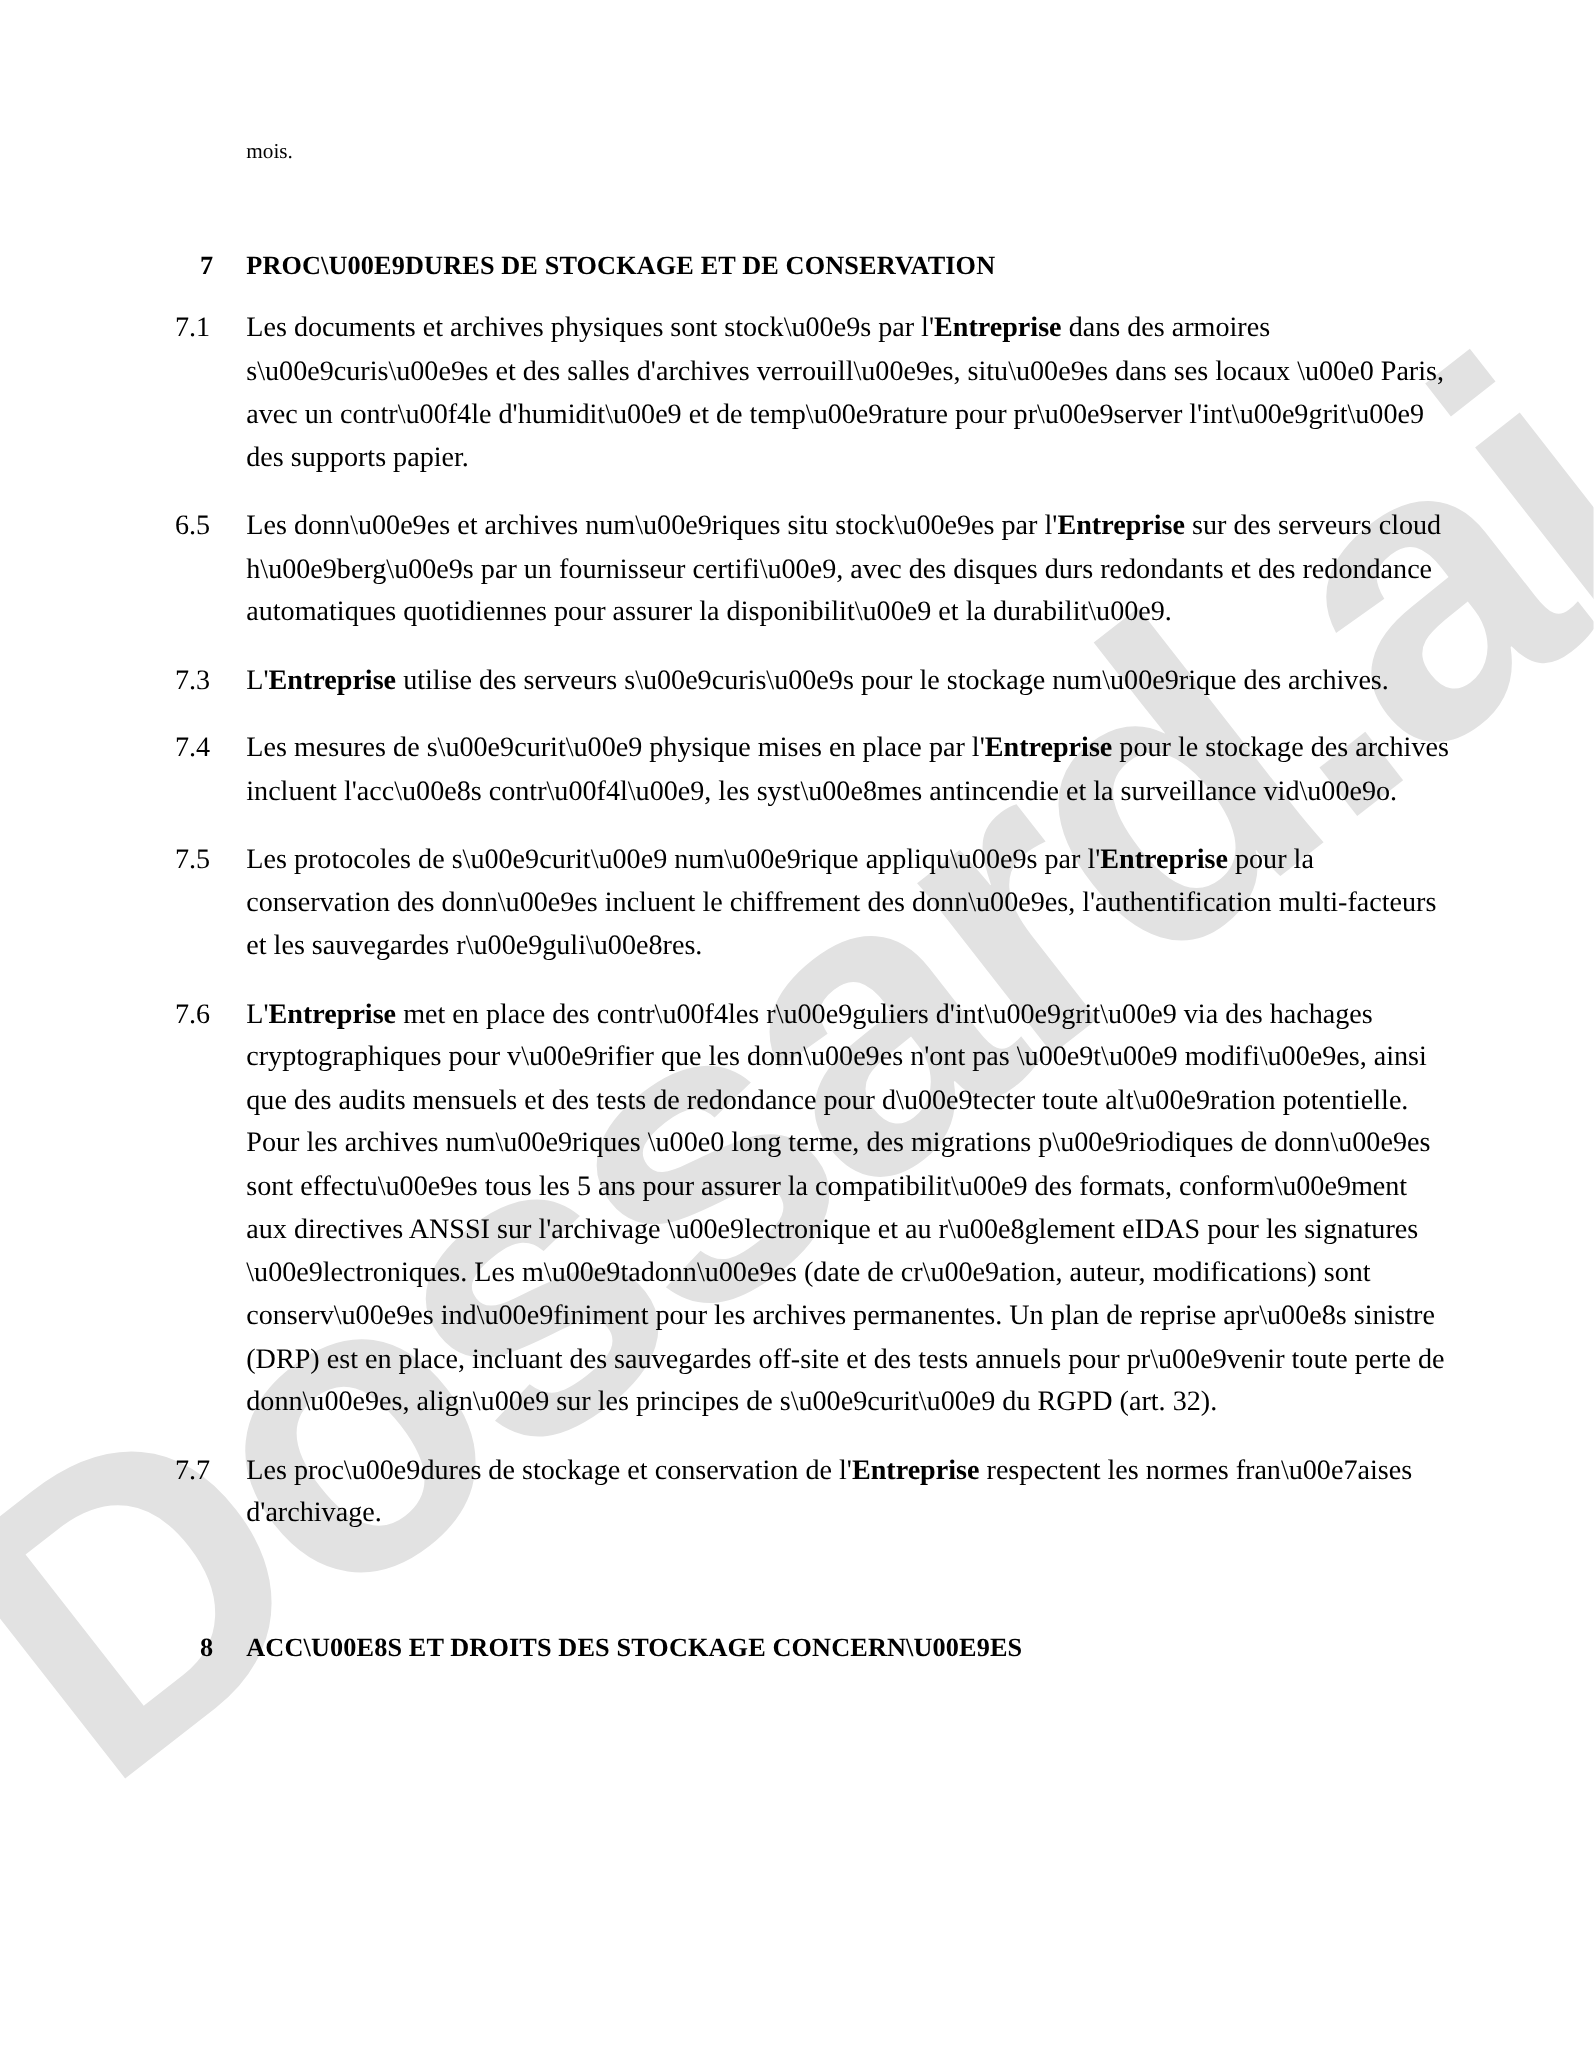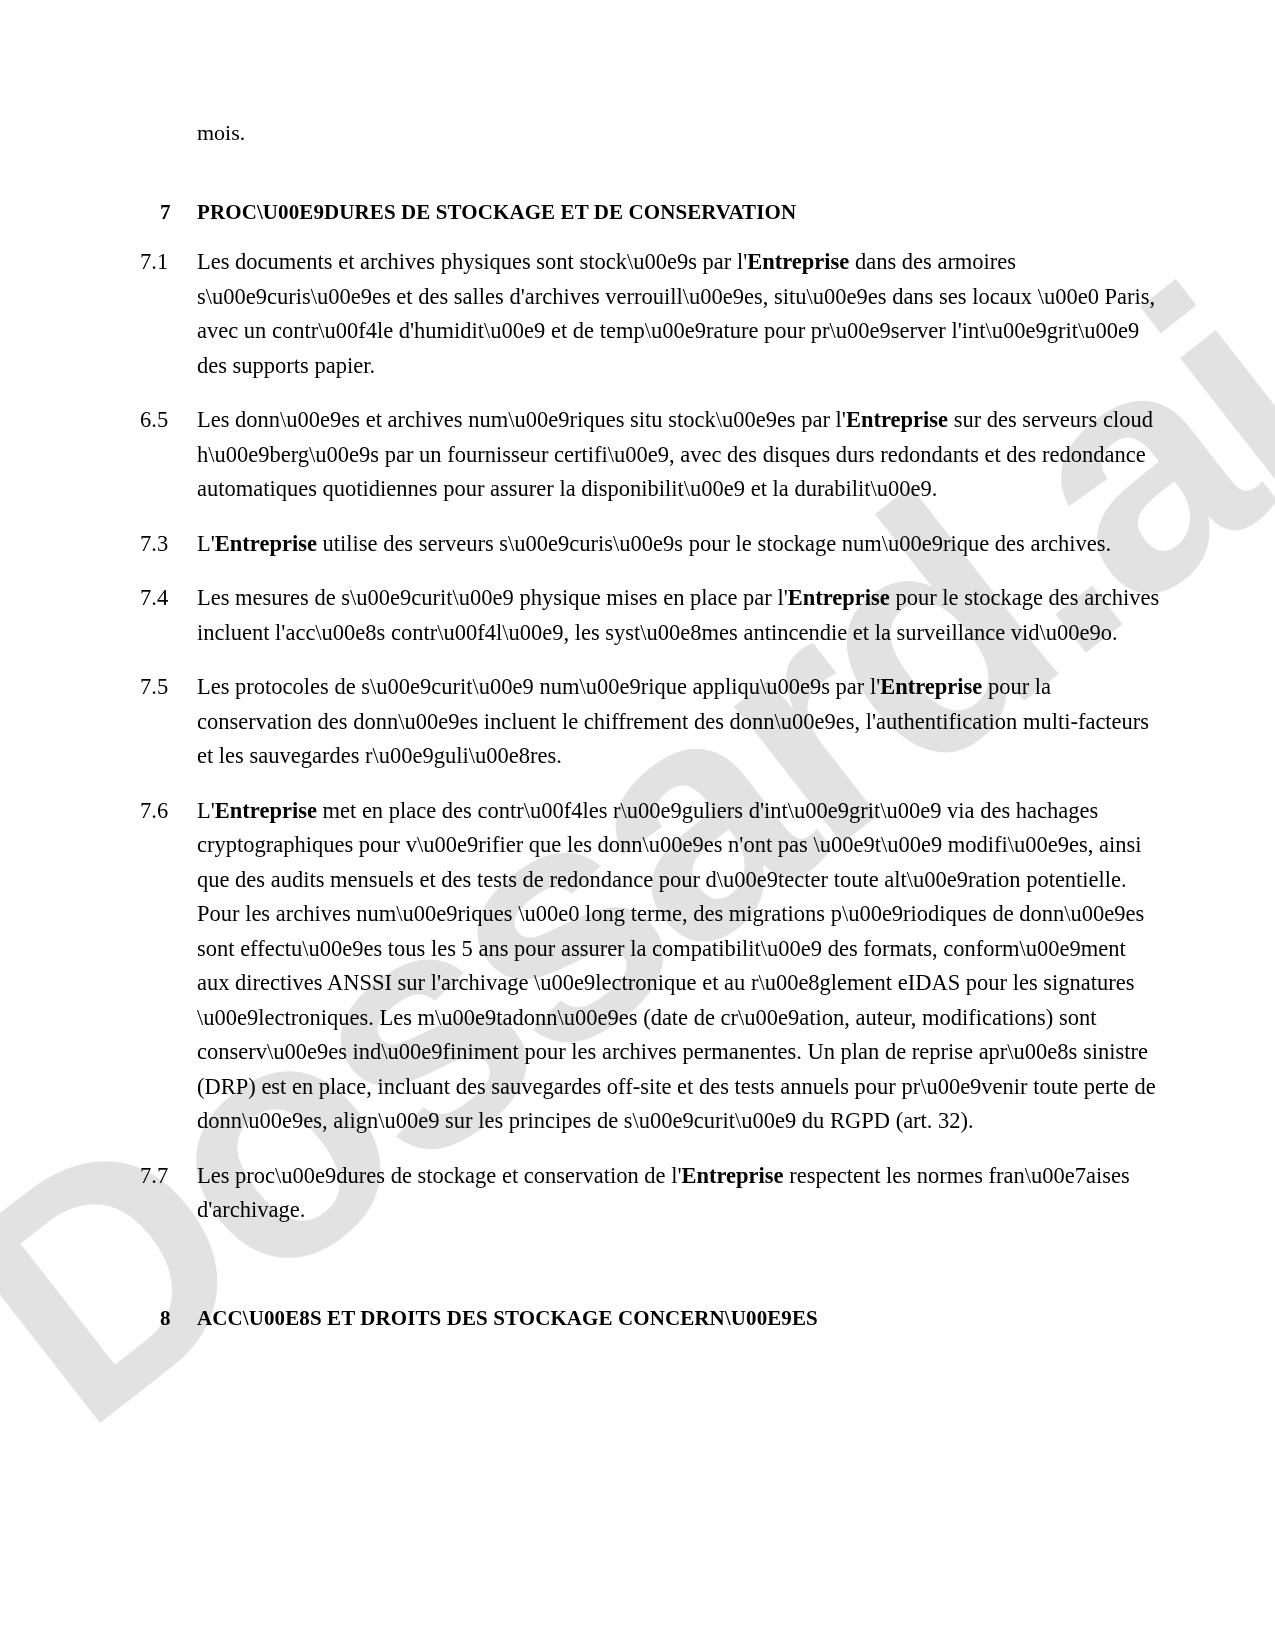--- a/index.html
+++ b/index.html
@@ -50,22 +50,22 @@
   
   .content {
     position: relative;
     z-index: 1;
     padding: 0;
   }
 
   .first-line {
     position: absolute;
     left: 197px;
-    top: 116px;
-    font-size: 22px;
+    top: 104px;
+    font-size: 17px;
     line-height: 34px;
   }
 
   .doc-body {
     position: absolute;
     left: 0;
     top: 200px;
     width: 1275px;
   }
 

